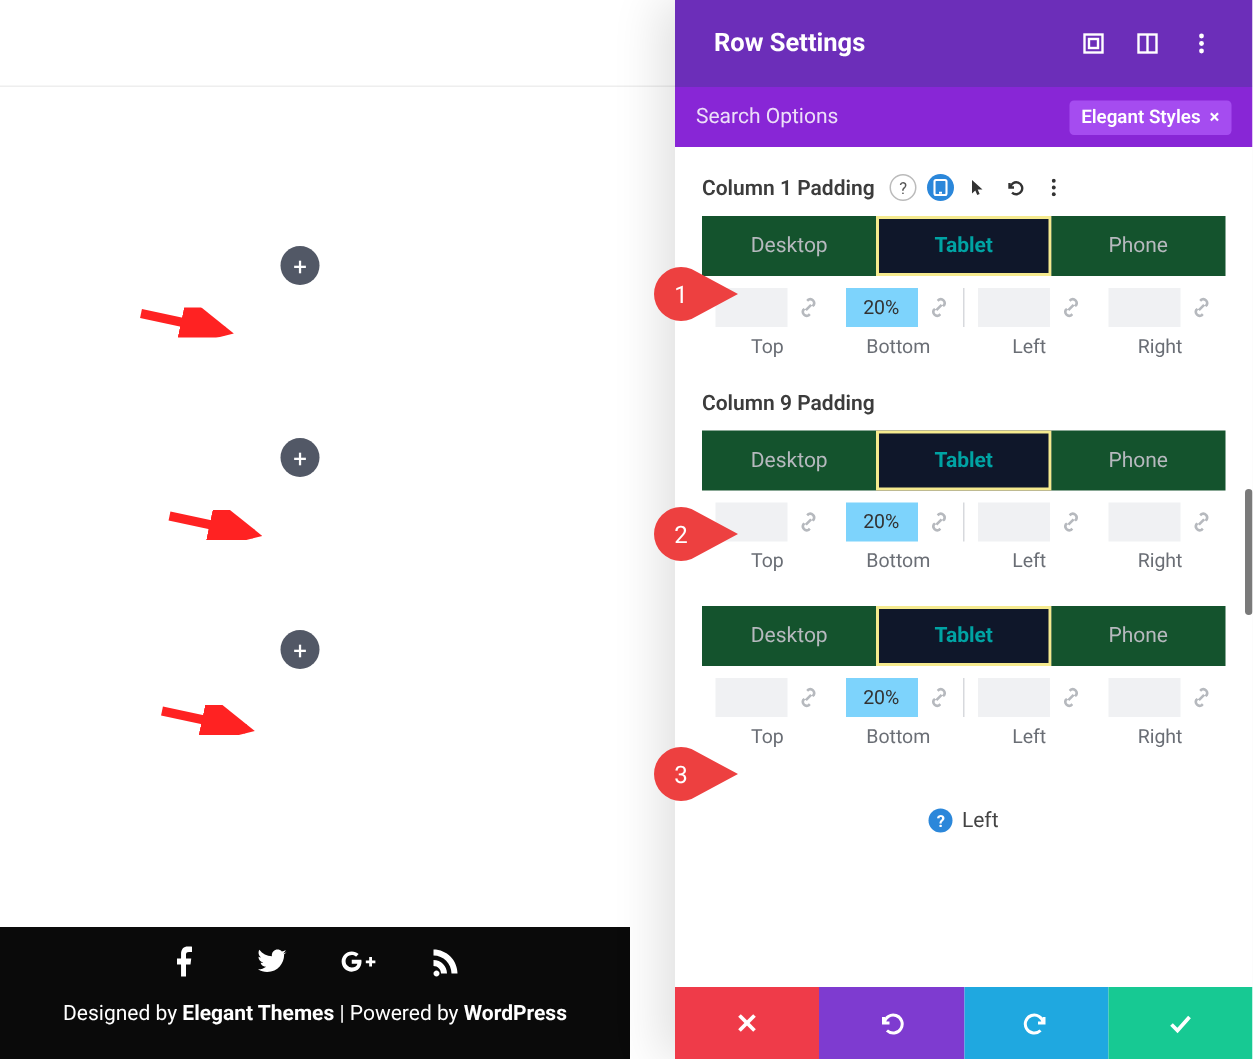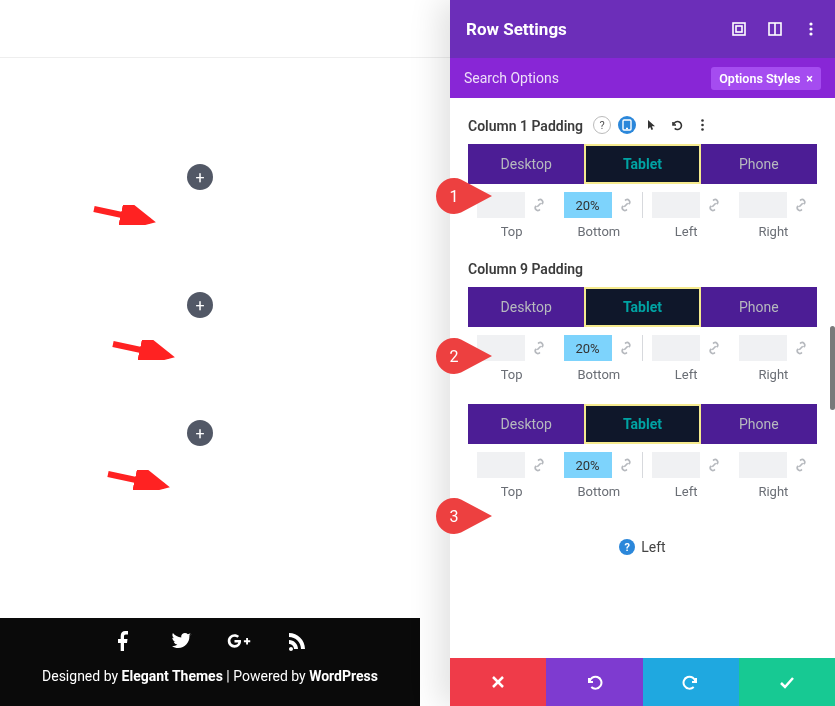--- a/index.html
+++ b/index.html
@@ -11,37 +11,37 @@
   .social svg{width:24px;height:24px;fill:#fff}
   .credit{text-align:center;font-size:14px;padding-bottom:8px}
   .credit b{font-weight:700}
   .plus-btn{position:absolute;width:26px;height:26px;border-radius:50%;background:#525866;color:#fff;display:flex;align-items:center;justify-content:center;font-size:16px;cursor:pointer}
   .arrow{position:absolute;width:70px;height:20px}
   .arrow svg{width:100%;height:100%}
   .marker{position:absolute;width:56px;height:36px}
   .marker svg{width:100%;height:100%}
 
   .panel{position:absolute;top:0;right:0;width:385px;height:706px;background:#fff;box-shadow:-10px 0 30px rgba(0,0,0,.12);display:flex;flex-direction:column}
-  .p-hdr{background:#6c2eb9;color:#fff;height:58px;display:flex;align-items:center;padding:0 16px;justify-content:space-between}
+  .p-hdr{background:#6c2eb9;color:#fff;height:58px;display:flex;align-items:center;padding:0 26px;justify-content:space-between}
   .p-hdr h2{font-size:17px;font-weight:700}
   .p-hdr .icons{display:flex;gap:20px;align-items:center}
   .p-hdr .icons span{width:16px;height:16px;display:inline-flex;align-items:center;justify-content:center;cursor:pointer}
   .p-search{background:#8826d6;color:#fff;height:40px;display:flex;align-items:center;justify-content:space-between;padding:0 14px;font-size:14px}
   .p-search .lbl{opacity:.85}
   .p-search .pill{background:#a54cf0;border-radius:3px;padding:4px 8px;font-size:12.5px;font-weight:600;display:flex;align-items:center;gap:6px;cursor:pointer}
   .p-body{flex:1;overflow:auto;padding:18px 18px 0 18px}
   .grp{margin-bottom:22px}
   .grp-h{display:flex;align-items:flex-end;gap:8px;margin-bottom:10px}
   .grp-h .t{font-size:14px;font-weight:600;color:#3c3c3c}
   .grp-h .tools{display:flex;align-items:center;gap:7px;margin-left:2px}
   .tool-dot{width:18px;height:18px;border-radius:50%;display:inline-flex;align-items:center;justify-content:center;font-size:11px;color:#333;cursor:pointer}
   .tool-blue{background:#2b87da;color:#fff}
   .tool-q{border:1px solid #bbb;color:#555}
   .dev-tabs{display:flex;gap:0;background:transparent;margin-bottom:8px}
-  .dev-tabs .tab{flex:1;text-align:center;padding:12px 0;font-size:14px;color:#b6b9be;background:#4c1d95;cursor:pointer}
+  .dev-tabs .tab{flex:1;text-align:center;padding:12px 0;font-size:14px;color:#b6b9be;background:#14532d;cursor:pointer}
   .dev-tabs .tab.active{color:#00a3a3;font-weight:700;background:#0f172a;outline:2px solid #f5ea8e;outline-offset:-2px}
   .pad-row{display:flex;align-items:center;gap:0;margin:8px 0 0 0}
   .pad-cell{flex:1;display:flex;align-items:center;gap:6px;justify-content:center}
   .pad-cell .fld{width:48px;height:26px;background:#f0f1f3;border:none;text-align:center;font-size:13px;color:#333}
   .pad-cell .fld.hl{background:#7dd3fc}
   .pad-cell .lnk{width:16px;height:16px;display:inline-flex;align-items:center;justify-content:center;color:#b6b9be}
   .pad-cell .lnk svg{width:14px;height:14px;stroke:#b6b9be;fill:none;stroke-width:2}
   .sep{width:1px;height:26px;background:#d7d9dd}
   .lbls{display:flex;margin-top:6px}
   .lbls span{flex:1;text-align:center;font-size:13px;color:#6a6e75}
@@ -131,21 +131,21 @@
             <circle cx="2" cy="2" r="1.6"></circle>
             <circle cx="2" cy="7" r="1.6"></circle>
             <circle cx="2" cy="12" r="1.6"></circle>
           </svg>
         </span>
     </div>
   </div>
   <div class="p-search">
     <span class="lbl">Search Options</span>
     <span class="pill">
-      <span>Options Styles</span>
+      <span>Elegant Styles</span>
       <span>×</span>
     </span>
   </div>
   <div class="p-body" id="groups">
       <div class="grp">
         <div class="grp-h">
           <span class="t">Column 1 Padding</span>
           <span class="tools">
             <span class="tool-dot tool-q">?</span>
             <span class="tool-dot tool-blue">

